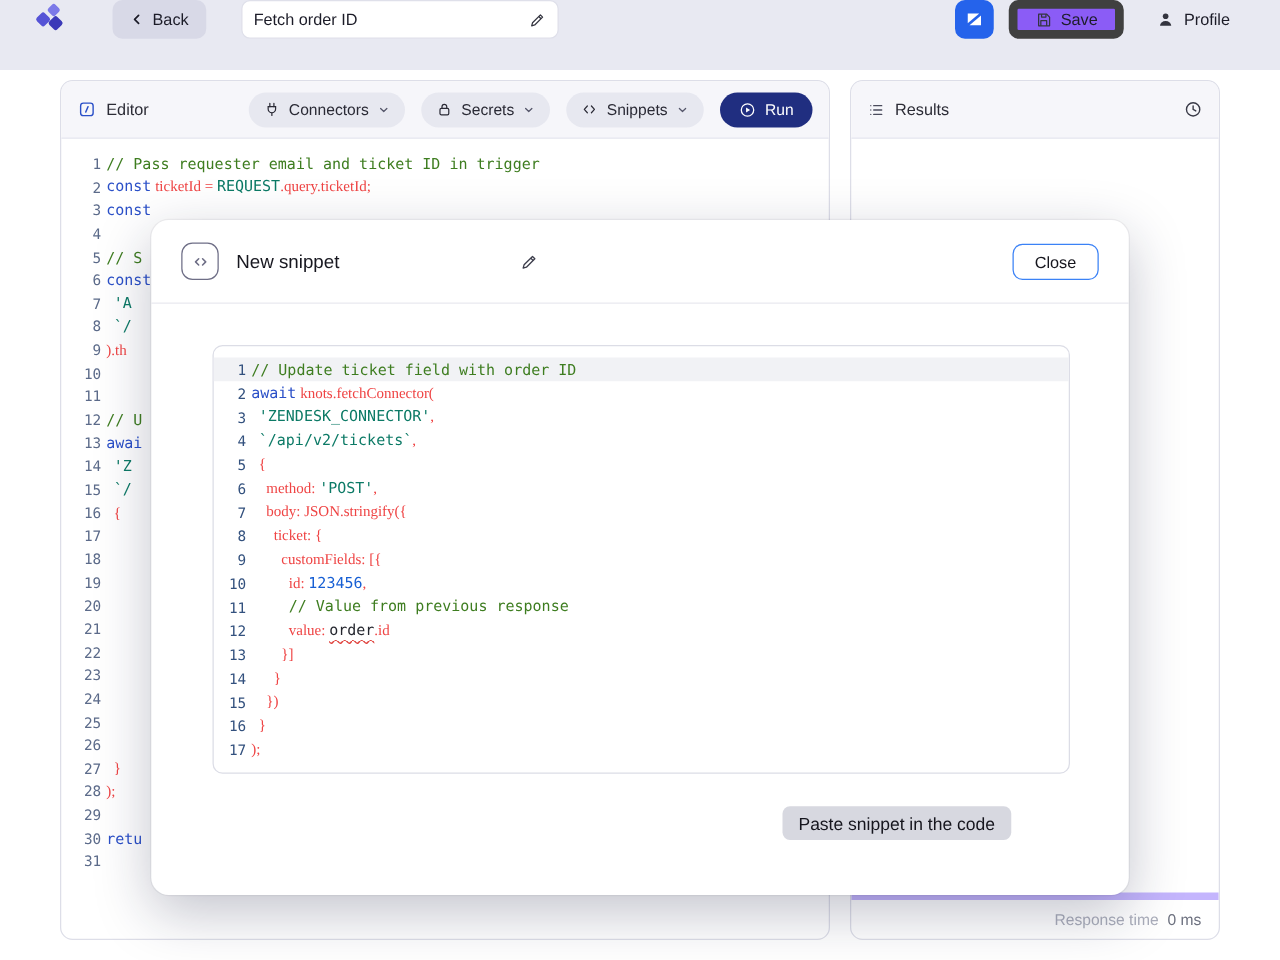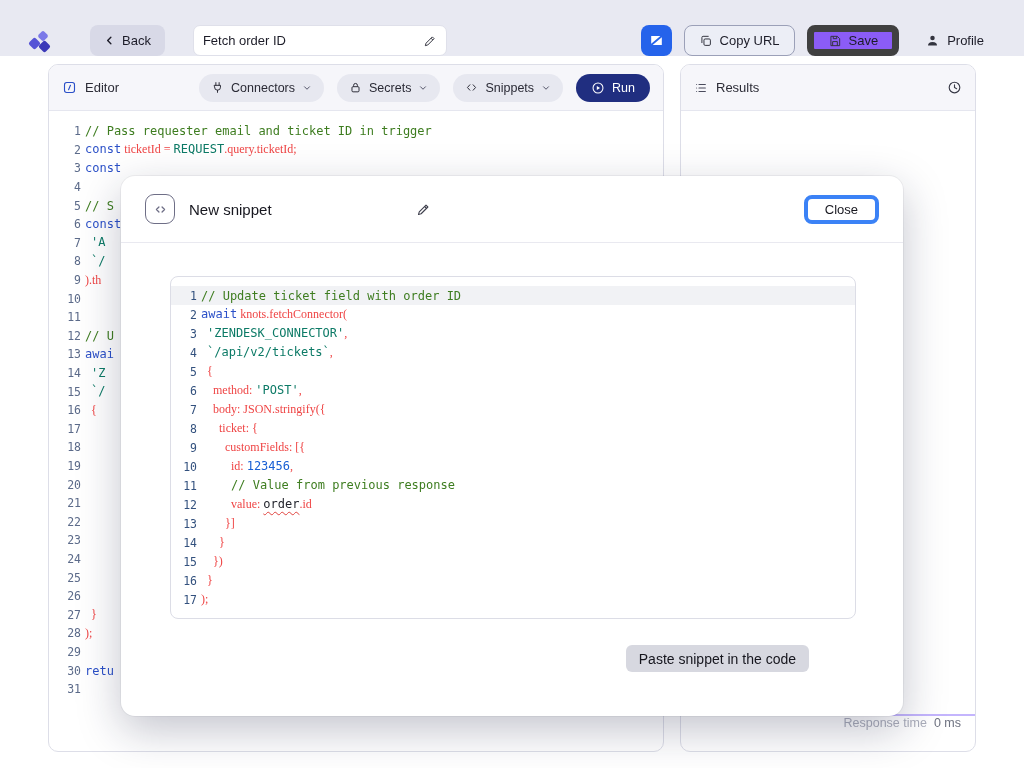--- a/index.html
+++ b/index.html
@@ -6,21 +6,21 @@
   html,body { width:1024px; height:768px; }
   body {
     font-family:"Liberation Sans","DejaVu Sans",sans-serif;
     background:#ffffff; overflow:hidden; position:relative; color:#1c1c28;
   }
   .icon svg { display:block; }
 
   
   .topbar {
     height:56px; background:var(--topbar-bg,#e8e9f2);
-    display:flex; align-items:flex-end; padding:0 26px; gap:14px;
+    display:flex; align-items:flex-start; padding:0 26px; gap:14px;
   }
   .logo { width:28px; height:28px; flex:none; cursor:pointer; }
   .btn {
     display:inline-flex; align-items:center; gap:7px; border:none; cursor:pointer;
     font-family:inherit; font-size:13px; color:#1c1c28; border-radius:8px; height:31px; padding:0 14px;
     background:transparent;
   }
   .back-btn { background:#d8d9e7; margin-left:22px; }
   .title-wrap {
     display:flex; align-items:center; background:#fff; border:1px solid #dfe0ea;
@@ -77,21 +77,21 @@
   .tok-kw      { color:var(--keyword-blue,#2b50c8); }
   .tok-comment { color:var(--comment-green,#3e7d20); }
   .tok-str     { color:var(--string-teal,#0c7a66); }
   .tok-num     { color:var(--number-blue,#175fd4); }
   .tok-err     { color:#24262e; text-decoration:underline wavy var(--error-red,#e0433e);
                  text-decoration-thickness:1px; text-underline-offset:3px; }
 
   
   .results-body { flex:1; }
   .results-foot {
-    border-top:2px solid #c4b5fd; height:37px; display:flex; align-items:flex-start;
+    border-top:6px solid #c4b5fd; height:37px; display:flex; align-items:center;
     justify-content:flex-end; gap:7px; padding:0 14px; font-size:12.5px;
   }
   .rt-label { color:#abaebb; }
   .rt-value { color:#6e7280; }
 
   
   .modal {
     position:absolute; left:121px; top:176px; width:782px; height:540px; background:#fff;
     border-radius:14px; box-shadow:0 14px 44px rgba(25,28,60,.26), 0 0 0 1px rgba(20,20,40,.05);
     display:flex; flex-direction:column; z-index:10;
@@ -100,21 +100,21 @@
     height:67px; display:flex; align-items:center; padding:0 24px; gap:14px;
     border-bottom:1px solid #e9e9f0; flex:none;
   }
   .snippet-badge {
     width:30px; height:30px; border:1.6px solid #6e6e86; border-radius:9px;
     display:grid; place-items:center; color:#6e6e86; flex:none;
   }
   .modal-title { font-size:15px; color:#17171f; }
   .modal-edit { margin-left:130px; color:#3d3e4c; cursor:pointer; }
   .close-btn {
-    margin-left:auto; border:4px solid #3b82f6; background:#fff; border-radius:8px;
+    margin-left:auto; border:1px solid #3b82f6; background:#fff; border-radius:8px;
     height:29px; padding:0 17px; font-family:inherit; font-size:13px; color:#17171f; cursor:pointer;
   }
   .modal-body { padding:33px 47px 0 49px; }
   .modal-code {
     border:1px solid #dcdde6; border-radius:8px; padding:9px 0;
     font-family:"DejaVu Sans Mono",monospace; font-size:12px;
   }
   .modal-code .code-row { height:19px; }
   .modal-code .ln { width:26px; color:#33517e; }
   .code-row.highlight { background:#f1f2f5; }
@@ -160,29 +160,20 @@
     <div class="topbar-right">
       <button class="zd-btn">
         <span class="icon">
           <svg width="17" height="17" viewBox="0 0 24 24">
               <path d="M4.5 5.5 h13 L4.5 16.5 Z" fill="#fff"></path>
               <path d="M19.5 18.5 h-13 L19.5 7.5 Z" fill="#fff"></path>
             </svg>
         </span>
       </button>
 
-      <button class="btn outline-btn">
-        <span class="icon muted-icon">
-          <svg width="14" height="14" viewBox="0 0 24 24" fill="none" stroke="currentColor" stroke-width="1.7">
-              <rect x="8.5" y="8.5" width="11" height="11" rx="2"></rect>
-              <path d="M5 15.5 V6 a2 2 0 0 1 2-2 h9.5"></path>
-            </svg>
-        </span>
-        <span>Copy URL</span>
-      </button>
 
       <button class="btn save-btn">
         <span class="icon muted-icon">
           <svg width="14" height="14" viewBox="0 0 24 24" fill="none" stroke="currentColor" stroke-width="1.7" stroke-linejoin="round">
               <path d="M5 4 h11 l4 4 v12 H5 Z"></path>
               <path d="M8 20 v-7 h8 v7"></path>
               <path d="M9 4 v4 h6 V4"></path>
             </svg>
         </span>
         <span>Save</span>

